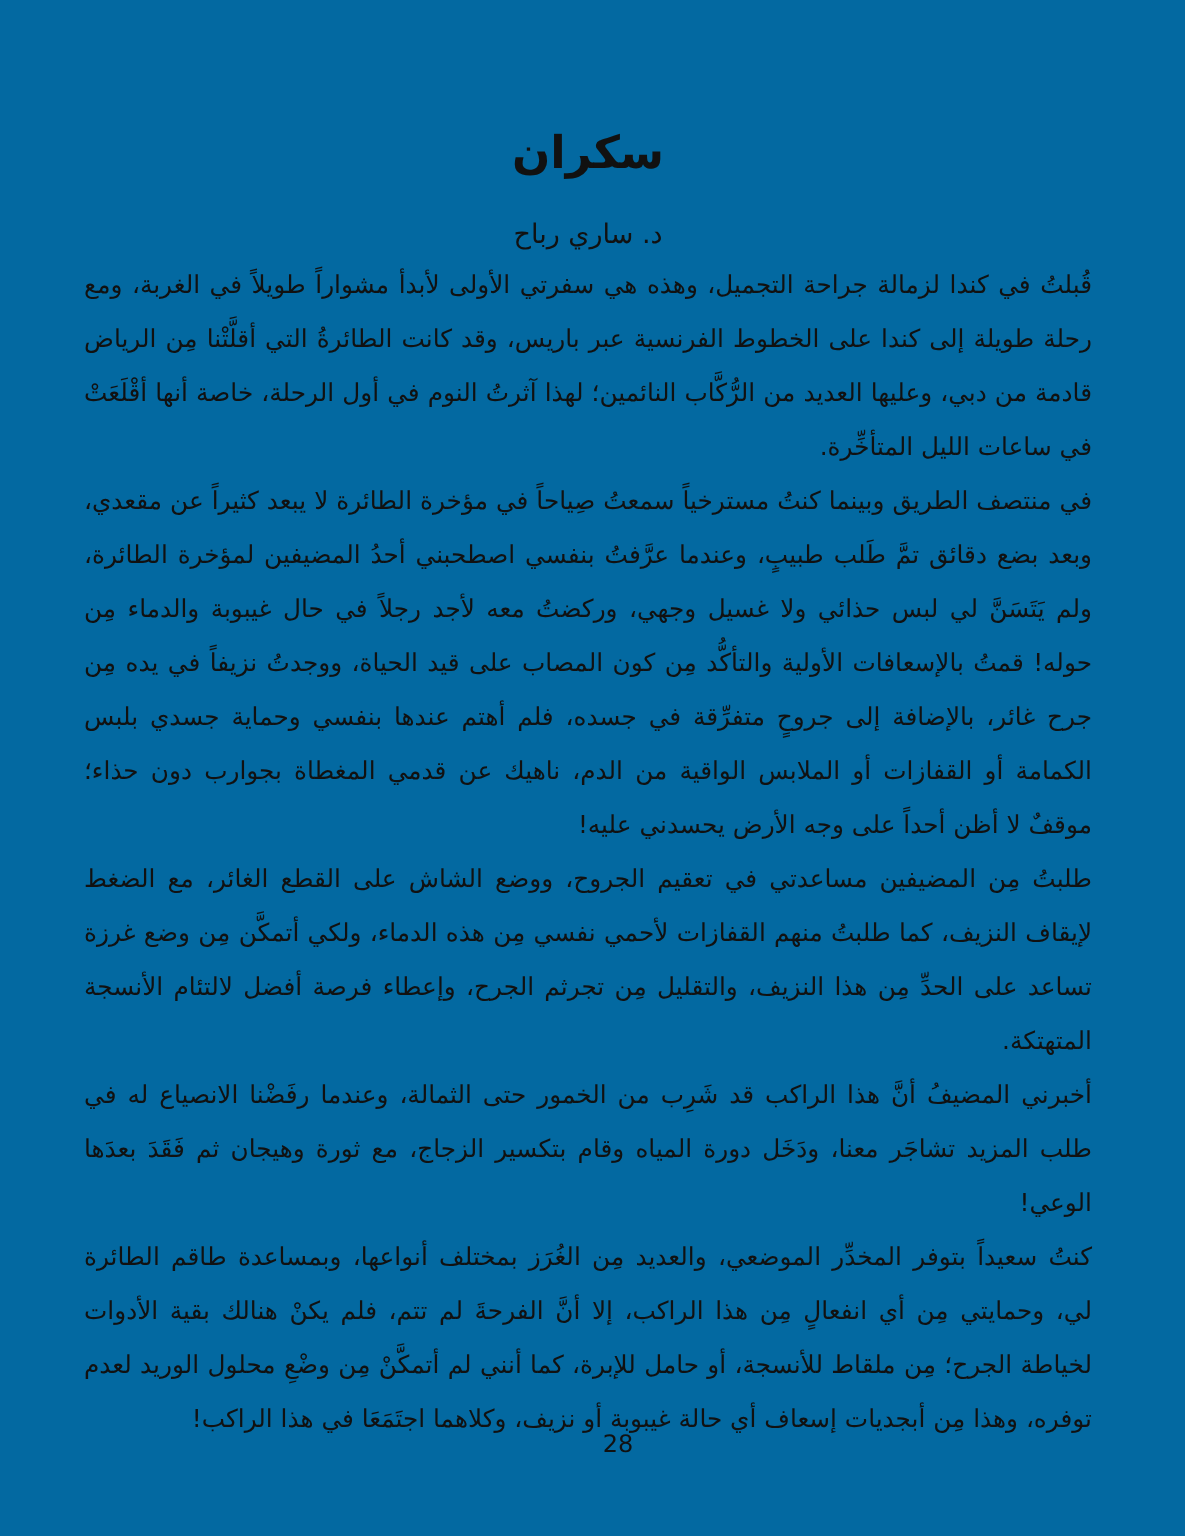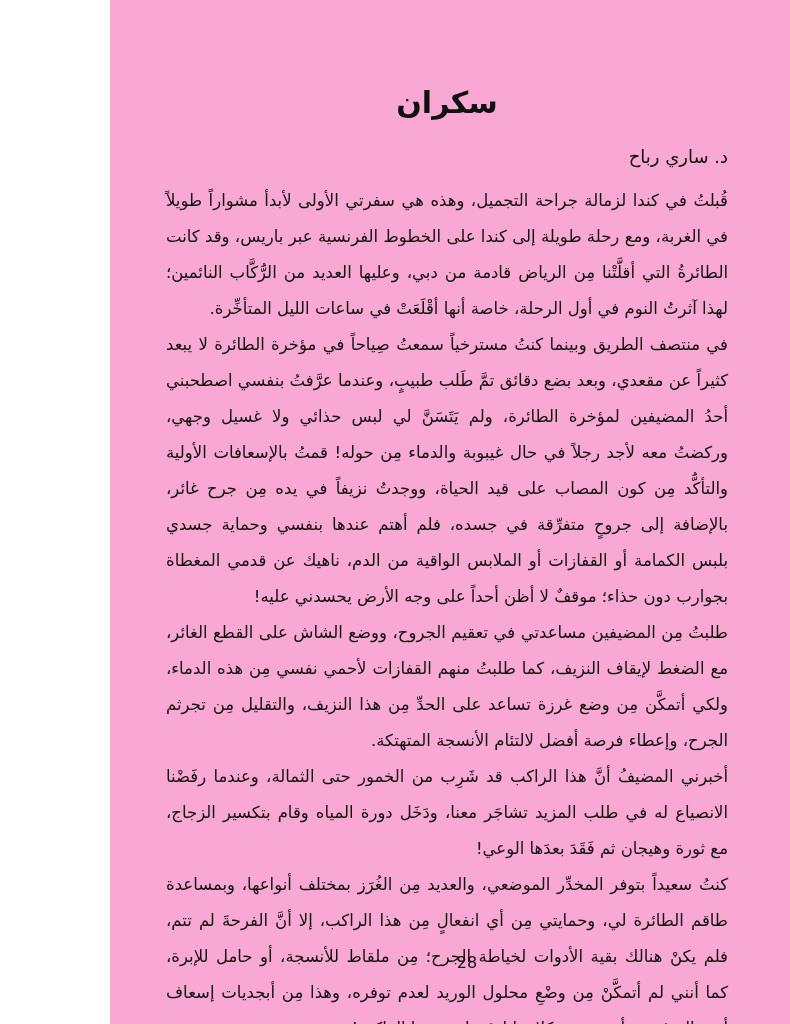--- a/index.html
+++ b/index.html
@@ -2,49 +2,49 @@
 <html lang="ar" dir="rtl"><head>
 <meta charset="utf-8">
 <style>
   html, body {
     margin: 0;
     padding: 0;
     background: #ffffff;
   }
   .page {
     position: relative;
-    width: 680px;
+    width: 790px;
     height: 1024px;
-    background: #f9a8d4;
+    background: #0369a1;
     box-sizing: border-box;
     direction: rtl;
     font-family: "DejaVu Sans", sans-serif;
     color: #111111;
     overflow: hidden;
   }
   .content {
     box-sizing: border-box;
     padding: 86px 62px 0 56px;
   }
   .title {
     margin: 0 0 0 0;
     text-align: center;
     font-size: 30px;
     font-weight: bold;
     line-height: 34px;
     letter-spacing: 0;
   }
   .author {
     margin-top: 26px;
-    text-align: right;
+    text-align: center;
     font-size: 18px;
     line-height: 22px;
   }
   .body-text {
-    margin-top: 15px;
+    margin-top: 4px;
     font-size: 16.5px;
     line-height: 36px;
     text-align: justify;
     text-justify: inter-word;
   }
   .body-text p {
     margin: 0;
     padding: 0;
   }
   .page-number {

